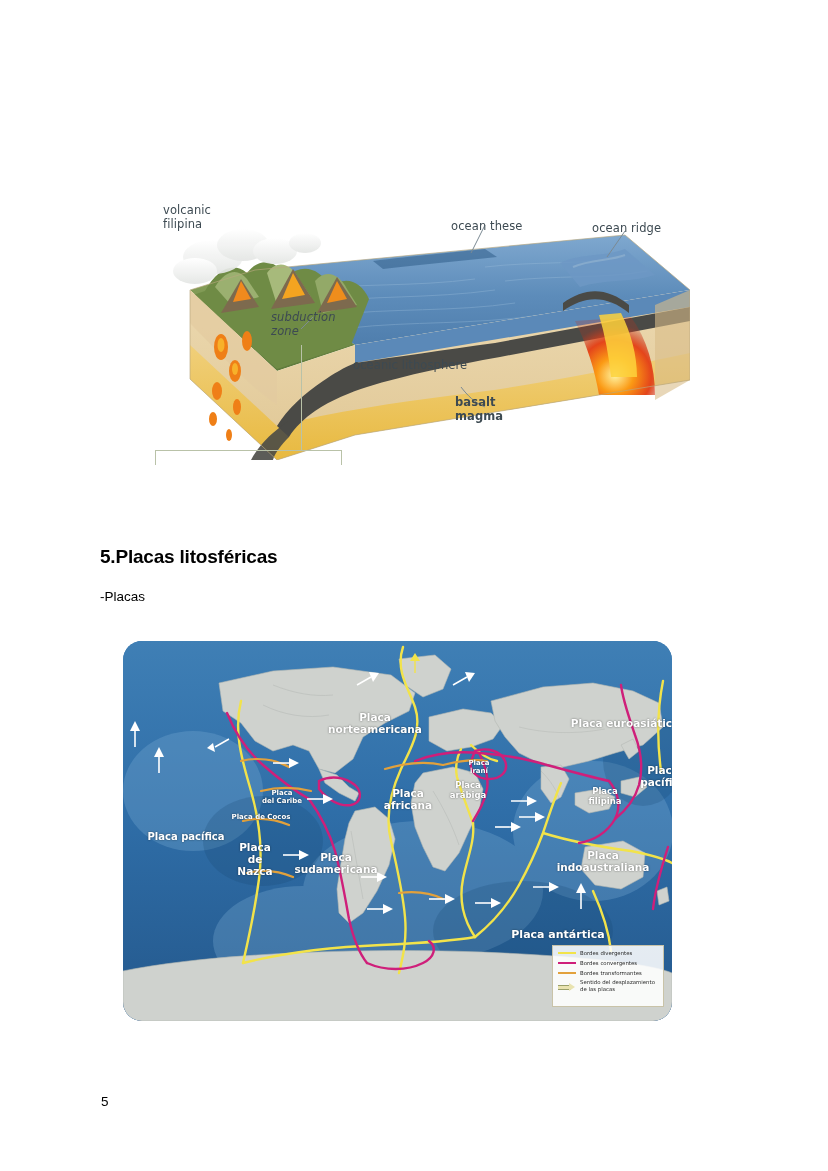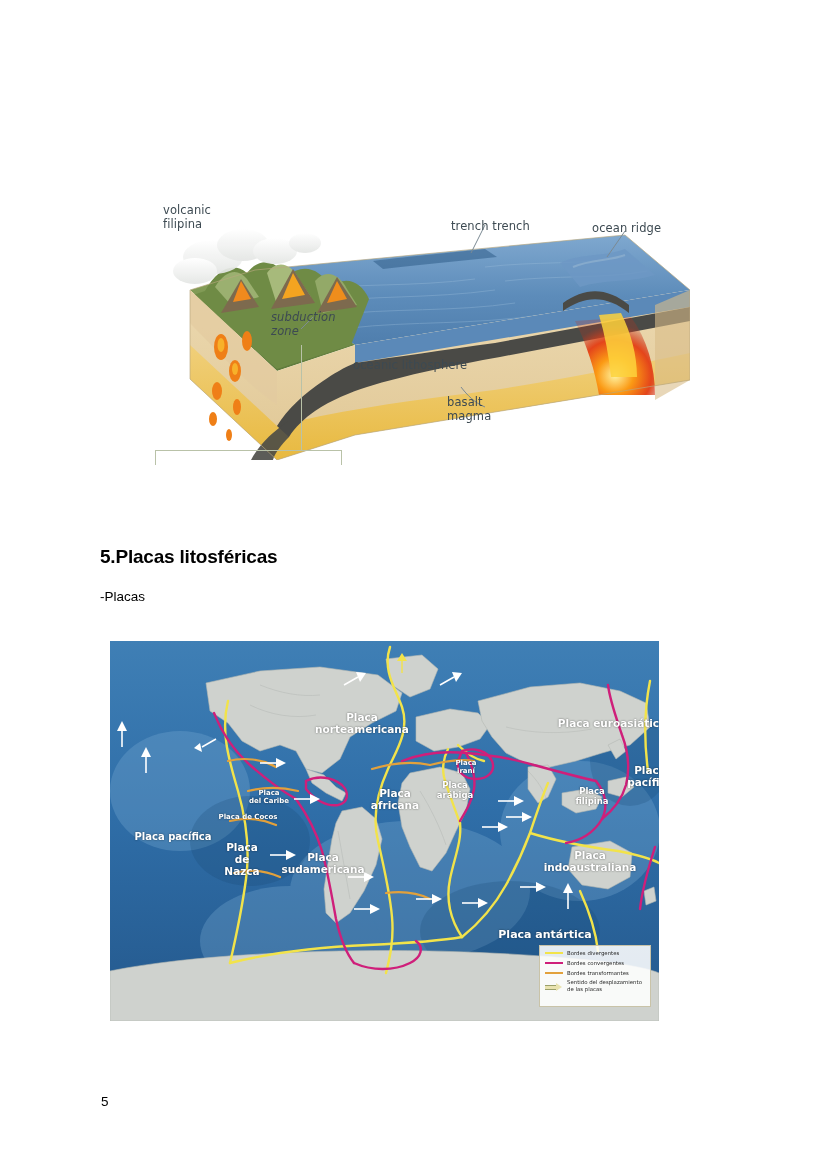--- a/index.html
+++ b/index.html
@@ -44,21 +44,21 @@
     font-size: 11.5px;
     color: #3d4a52;
     line-height: 1.25;
     letter-spacing: .1px;
   }
   .lbl-volcanic { left: 8px; top: 8px; }
   .lbl-trench { left: 296px; top: 24px; }
   .lbl-ridge  { left: 437px; top: 26px; }
   .lbl-subduction { left: 116px; top: 115px; color:#33414a;font-style:italic; }
   .lbl-oceanic { left: 198px; top: 163px; color:#2f3b42; }
-  .lbl-basalt { left: 292px; top: 200px; color:#33414a; }
+  .lbl-basalt { left: 300px; top: 200px; color:#33414a;font-weight:bold; }
 
   .fig1 svg { position: absolute; left:0; top:0; }
 
   .fig1 .caption {
     position: absolute;
     left: 10px;
     top: 270px;
     width: 340px;
     font-family: "DejaVu Sans", sans-serif;
     font-size: 12.5px;
@@ -101,26 +101,27 @@
     left: 100px;
     top: 589px;
     font-family: "Liberation Sans", sans-serif;
     font-size: 13.5px;
     color: #000;
   }
 
   
   .fig2 {
     position: absolute;
-    left: 110px;
+    left: 123px;
     top: 641px;
     width: 549px;
     height: 380px;
     background: #2f6ea8;
     overflow: hidden;
+    border-radius: 19px;
   }
   .fig2 svg { display:block; }
   .fig2 .plate-lbl {
     position: absolute;
     font-family: "DejaVu Sans", sans-serif;
     color: #ffffff;
     font-weight: bold;
     text-align: center;
     line-height: 1.15;
     text-shadow: 0 0 2px rgba(0,0,0,.55);
@@ -320,21 +321,21 @@
         <path d="M158,122 L146,134"></path>
         <path d="M330,212 C320,208 312,200 306,192"></path>
       </g>
     </svg>
 
     <div class="labels">
       <div class="lbl lbl-volcanic">
         <span>volcanic</span><br>
         <span>filipina</span>
       </div>
-      <div class="lbl lbl-trench">trench trench</div>
+      <div class="lbl lbl-trench">ocean these</div>
       <div class="lbl lbl-ridge">ocean ridge</div>
       <div class="lbl lbl-subduction">
         <span>subduction</span><br>
         <span>zone</span>
       </div>
       <div class="lbl lbl-oceanic">oceanic lithosphere</div>
       <div class="lbl lbl-basalt">
         <span>basalt</span><br>
         <span>magma</span>
       </div>

